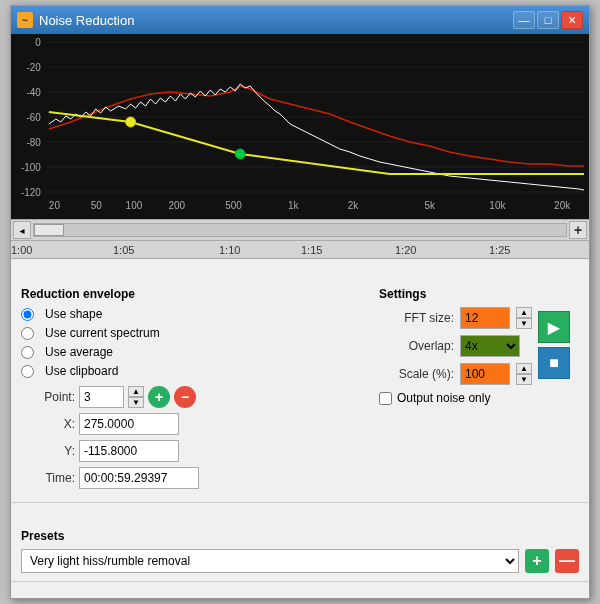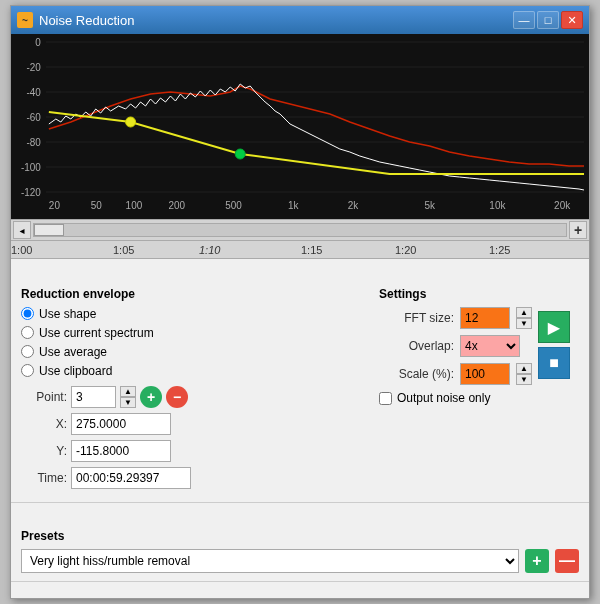--- a/index.html
+++ b/index.html
@@ -174,32 +174,32 @@
       margin-top: 20px;
     }
     .radio-group {
       display: flex;
       flex-direction: column;
       gap: 5px;
       margin-bottom: 8px;
     }
     .radio-item {
       display: flex;
-      align-items: flex-start;
-      gap: 5px;
+      align-items: flex-end;
+      gap: 11px;
       cursor: pointer;
     }
     .radio-item input[type="radio"] {
       margin: 0;
       cursor: pointer;
     }
 
     
     .point-controls {
-      margin-left: 8px;
+      margin-left: 16px;
       margin-top: 4px;
     }
     .field-row {
       display: flex;
       align-items: center;
       margin-bottom: 5px;
       gap: 4px;
     }
     .field-label {
       width: 38px;
@@ -266,21 +266,21 @@
       border: 1px solid #aaa;
       padding: 2px 4px;
       font-size: 12px;
       background: #f97316;
     }
     .settings-select {
       width: 60px;
       height: 22px;
       border: 1px solid #aaa;
       font-size: 12px;
-      background: #fca5a5;
+      background: #4d7c0f;
     }
     .checkbox-row {
       display: flex;
       align-items: center;
       gap: 5px;
       margin-top: 4px;
     }
 
     
     .presets-section {
@@ -428,21 +428,21 @@
     <div class="scroll-btn">◂</div>
     <div class="scroll-track">
       <div class="scroll-thumb"></div>
     </div>
     <div class="scroll-plus">+</div>
   </div>
 
   <div class="time-ruler" style="position:relative; height:18px;">
     <span class="time-label" style="left:0;">1:00</span>
     <span class="time-label" style="left:102px;">1:05</span>
-    <span class="time-label" style="left:188px;font-style:italic;">1:10</span>
+    <span class="time-label" style="left:208px;">1:10</span>
     <span class="time-label" style="left:290px;">1:15</span>
     <span class="time-label" style="left:384px;">1:20</span>
     <span class="time-label" style="left:478px;">1:25</span>
   </div>
 
   <div class="main-content">
 
     <div class="left-panel">
       <div class="section-title">Reduction envelope</div>
       <div class="radio-group">

